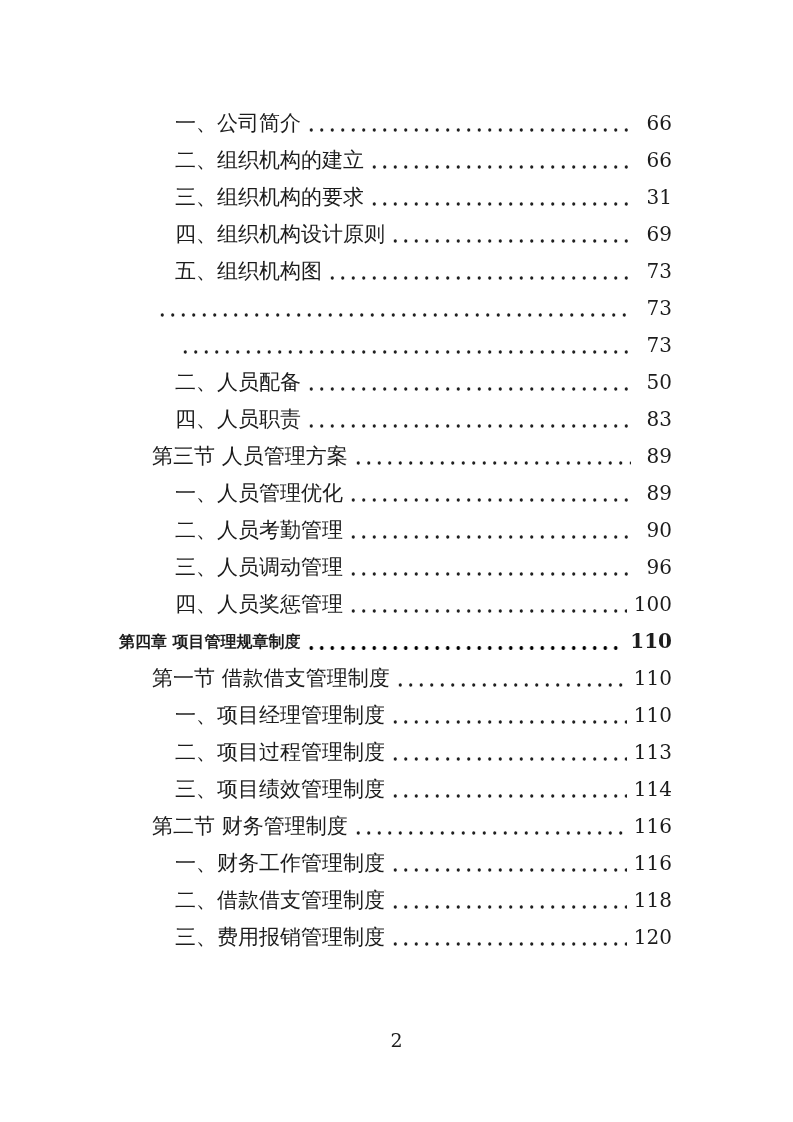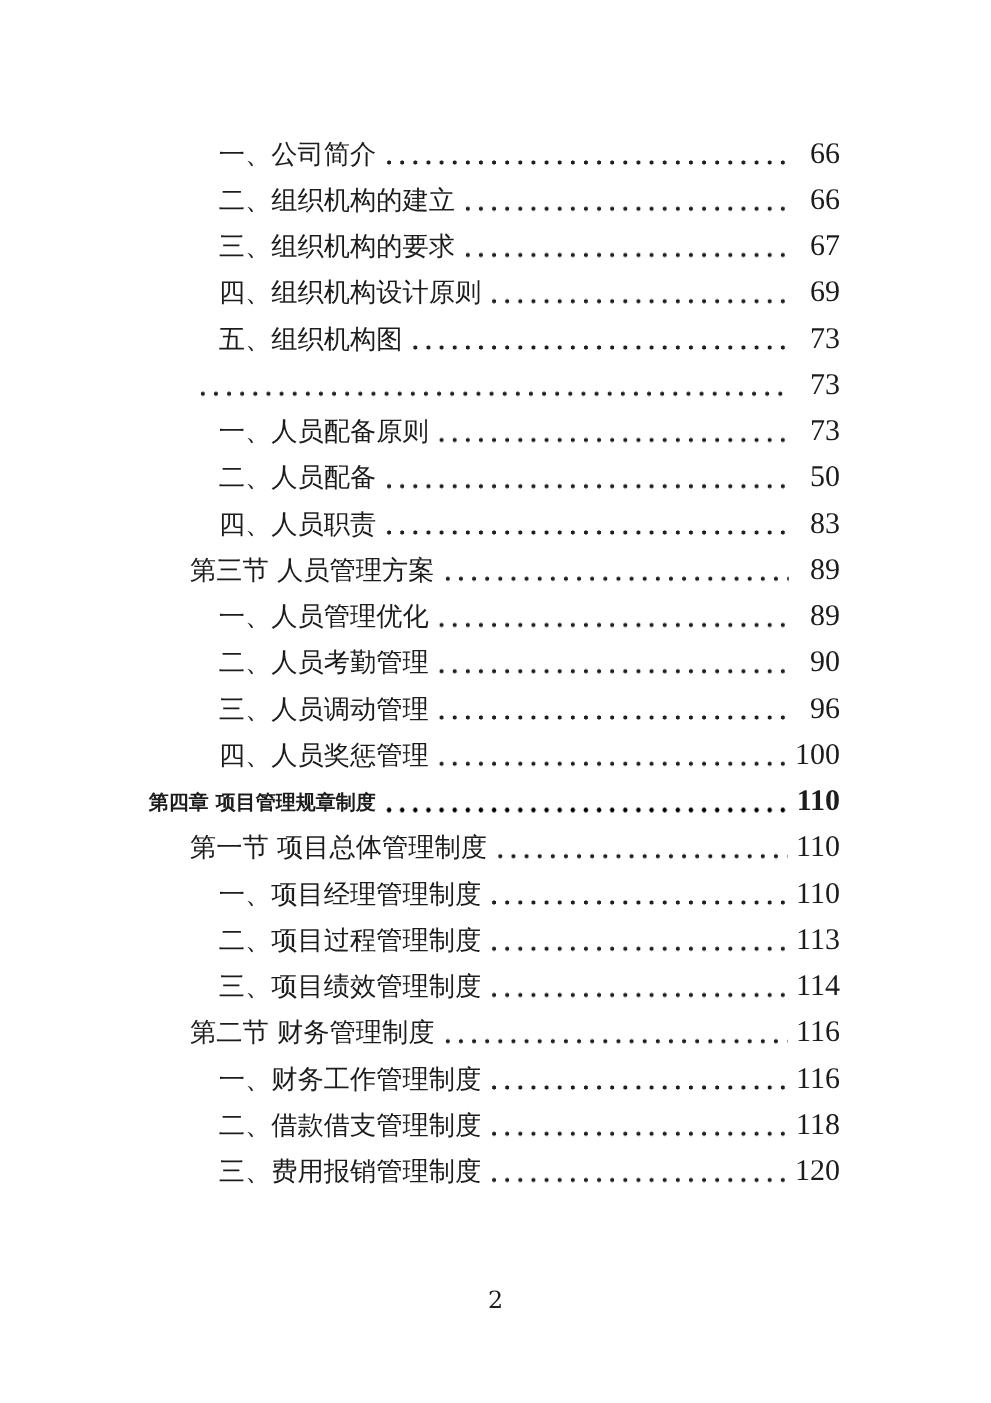--- a/index.html
+++ b/index.html
@@ -46,26 +46,25 @@
     margin: 0 7px 0 5px;
     background-image: radial-gradient(circle, #1f1f1f 1.4px, rgba(0,0,0,0) 1.9px);
     background-size: 10.5px 4px;
     background-repeat: repeat-x;
     background-position: left 0 bottom 10px;
   }
   .toc-row.lvl-1 .leader {
     background-image: radial-gradient(circle, #000000 1.6px, rgba(0,0,0,0) 2.1px);
   }
   .pagenum {
-    font-size: 24px;
+    font-size: 20px;
     min-width: 34px;
     text-align: right;
     white-space: nowrap;
     flex: 0 0 auto;
-    font-family: Liberation Serif, serif;
   }
   .toc-row.lvl-1 .pagenum { font-weight: bold; }
 
   .footer-pagenum {
     position: absolute;
     top: 1022px;
     left: 0;
     width: 100%;
     text-align: center;
     font-size: 19px;
@@ -82,38 +81,37 @@
       <span class="pagenum">66</span>
     </div>
     <div class="toc-row lvl-3">
       <span class="label">二、组织机构的建立</span>
       <span class="leader"></span>
       <span class="pagenum">66</span>
     </div>
     <div class="toc-row lvl-3">
       <span class="label">三、组织机构的要求</span>
       <span class="leader"></span>
-      <span class="pagenum">67</span>
+      <span class="pagenum">31</span>
     </div>
     <div class="toc-row lvl-3">
       <span class="label">四、组织机构设计原则</span>
       <span class="leader"></span>
       <span class="pagenum">69</span>
     </div>
     <div class="toc-row lvl-3">
       <span class="label">五、组织机构图</span>
       <span class="leader"></span>
       <span class="pagenum">73</span>
     </div>
     <div class="toc-row lvl-2">
       <span class="leader"></span>
       <span class="pagenum">73</span>
     </div>
     <div class="toc-row lvl-3">
-      <span class="label">一、人员配备原则</span>
       <span class="leader"></span>
       <span class="pagenum">73</span>
     </div>
     <div class="toc-row lvl-3">
       <span class="label">二、人员配备</span>
       <span class="leader"></span>
       <span class="pagenum">50</span>
     </div>
     <div class="toc-row lvl-3">
       <span class="label">四、人员职责</span>
@@ -144,21 +142,21 @@
       <span class="label">四、人员奖惩管理</span>
       <span class="leader"></span>
       <span class="pagenum">100</span>
     </div>
     <div class="toc-row lvl-1">
       <span class="label">第四章 项目管理规章制度</span>
       <span class="leader"></span>
       <span class="pagenum">110</span>
     </div>
     <div class="toc-row lvl-2">
-      <span class="label">第一节 项目总体管理制度</span>
+      <span class="label">第一节 借款借支管理制度</span>
       <span class="leader"></span>
       <span class="pagenum">110</span>
     </div>
     <div class="toc-row lvl-3">
       <span class="label">一、项目经理管理制度</span>
       <span class="leader"></span>
       <span class="pagenum">110</span>
     </div>
     <div class="toc-row lvl-3">
       <span class="label">二、项目过程管理制度</span>

